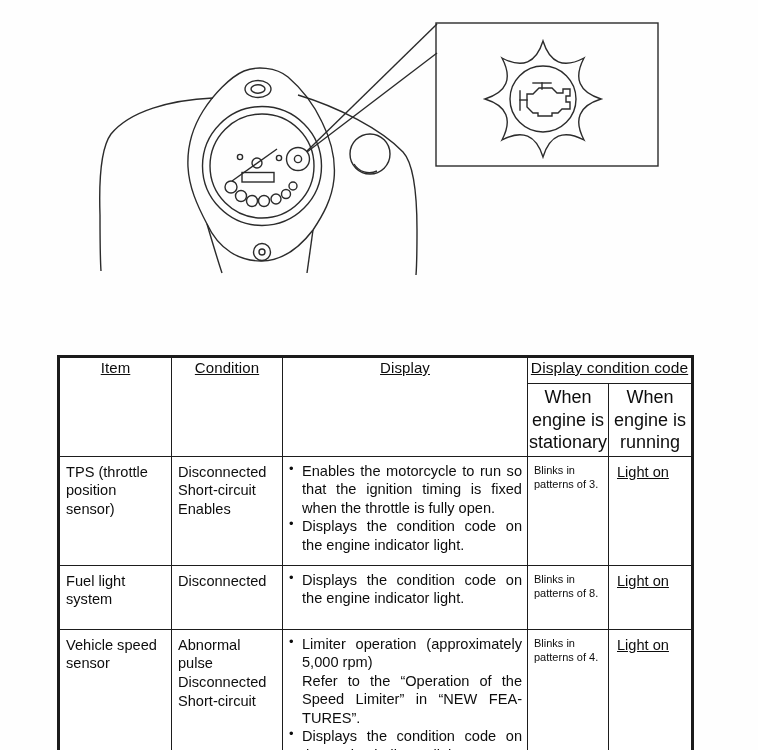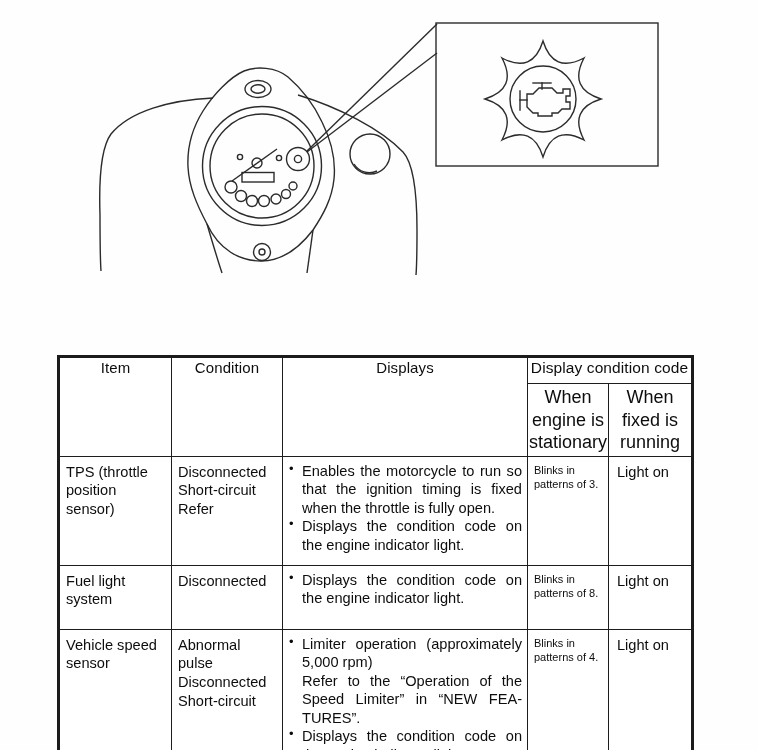--- a/index.html
+++ b/index.html
@@ -42,21 +42,21 @@
     vertical-align:middle;letter-spacing:.1px;
   }
   th.sub-h{
     font-size:18px;font-weight:400;text-align:center;
     vertical-align:middle;line-height:1.25;padding:2px 1px;
   }
   td.c-item{padding:6px 4px 4px 6px;font-size:14.6px;line-height:1.3;}
   td.c-cond{padding:6px 20px 4px 6px;font-size:14.6px;line-height:1.3;}
   td.c-resp{padding:5px 5px 4px 6px;font-size:14.6px;line-height:1.27;}
   td.c-stat{padding:6px 4px 4px 6px;font-size:11px;line-height:1.3;}
-  td.c-run{padding:6px 4px 20px 8px;font-size:14.6px;line-height:1.3;}
+  td.c-run{padding:6px 4px 20px 8px;font-size:14.6px;line-height:1.3;text-decoration:underline;}
   td.v-mid{vertical-align:middle;}
   .resp-item{position:relative;padding-left:13px;text-align:justify;}
   .resp-item .bullet{position:absolute;left:0;top:-1px;font-size:13px;}
   .cond-line,.stat-line{display:block;}
 </style>
 </head>
 <body>
 
 <svg class="figure" viewBox="0 0 758 345" aria-hidden="true">
 
@@ -127,37 +127,37 @@
 
 <table class="diag">
   <colgroup>
     <col style="width:113px">
       <col style="width:111px">
       <col style="width:245px">
     <col style="width:81px">
       <col style="width:84px">
   </colgroup>
   <tbody>
-    <tr style="height:27px;">
+    <tr style="height:27px;text-decoration:underline;">
       <th class="main-h" rowspan="2">Item</th>
       <th class="main-h" rowspan="2">Condition</th>
-      <th class="main-h" rowspan="2">Displays</th>
+      <th class="main-h" rowspan="2">Display</th>
       <th class="dcc" colspan="2">Display condition code</th>
     </tr>
     <tr style="height:39px;">
       <th class="sub-h">When engine is stationary</th>
-      <th class="sub-h">When fixed is running</th>
+      <th class="sub-h">When engine is running</th>
     </tr>
 
     <tr style="height:109px;">
       <td class="c-item">TPS (throttle position sensor)</td>
       <td class="c-cond">
         <span class="cond-line">Disconnected</span>
         <span class="cond-line">Short-circuit</span>
-        <span class="cond-line">Refer</span>
+        <span class="cond-line">Enables</span>
       </td>
       <td class="c-resp">
         <div class="resp-item">
           <span class="bullet">•</span>
           <span>Enables the motorcycle to run so that the ignition timing is fixed when the throttle is fully open.</span>
         </div>
         <div class="resp-item">
           <span class="bullet">•</span>
           <span>Displays the condition code on the engine indicator light.</span>
         </div>

